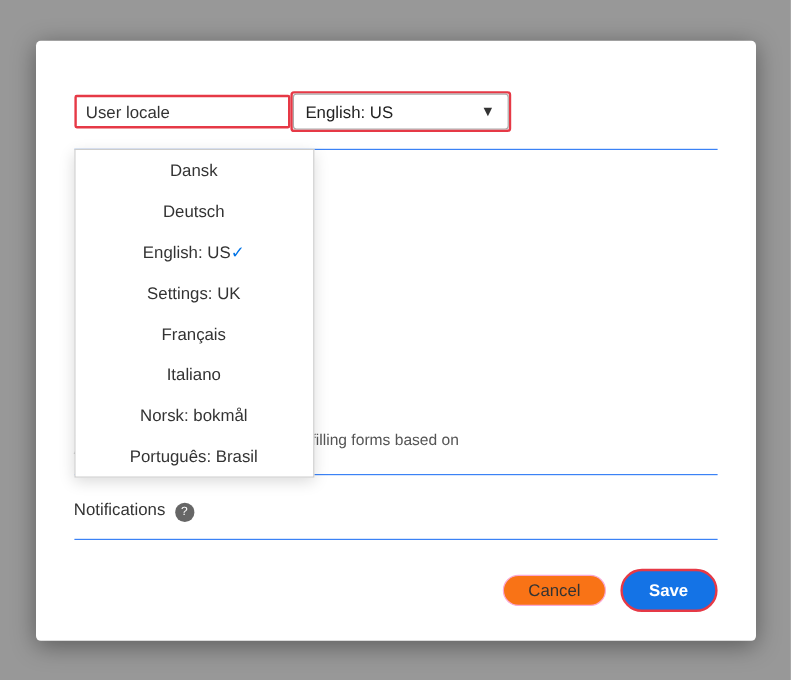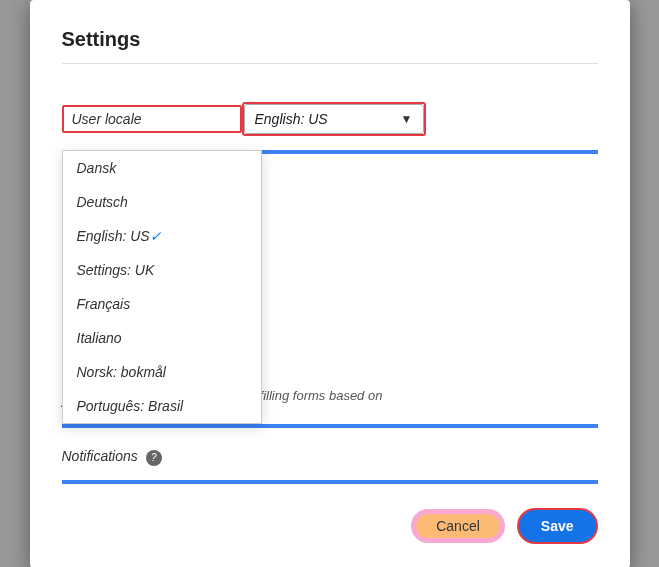--- a/index.html
+++ b/index.html
@@ -37,23 +37,22 @@
       font-weight: bold;
       color: #222;
       margin-bottom: 24px;
       padding-bottom: 12px;
       border-bottom: 1px solid #e0e0e0;
     }
     .settings-row {
       display: flex;
       align-items: flex-start;
       padding: 14px 0;
-      border-bottom: 4px solid #3b82f6;
-      position: relative;
-      font-style: italic;
+      border-bottom: 1px solid #3b82f6;
+      position: relative;
     }
     .settings-label {
       width: 180px;
       color: #333;
       font-size: 14px;
       padding-top: 6px;
       flex-shrink: 0;
     }
     .settings-label.highlighted {
       border: 2px solid #e63946;
@@ -112,43 +111,43 @@
       box-shadow: 0 4px 12px rgba(0,0,0,0.15);
       z-index: 1000;
       max-height: 320px;
       overflow-y: auto;
     }
     .dropdown-item {
       padding: 9px 14px;
       cursor: pointer;
       display: flex;
       align-items: center;
-      justify-content: flex-start;
+      justify-content: center;
       font-size: 14px;
       color: #333;
       background: #fff;
     }
     .dropdown-item.selected {
       background: #fff;
     }
     .dropdown-item .check-icon {
       color: #0073e6;
       font-size: 14px;
     }
     
     .modal-footer {
       display: flex;
       justify-content: flex-end;
       align-items: center;
       margin-top: 24px;
       gap: 12px;
     }
     .btn-cancel {
-      border: 5px solid #f9a8d4;
-      background: #fdba74;
+      border: 1px solid #f9a8d4;
+      background: #f97316;
       color: #333;
       padding: 4px 20px;
       border-radius: 20px;
       cursor: pointer;
       font-size: 14px;
     }
     .btn-save {
       background: #1473e6;
       color: #fff;
       border: 2px solid #e63946;
@@ -160,21 +159,20 @@
     }
     .row-user-locale {
       align-items: center;
     }
   </style>
 </head>
 <body>
 
 <div class="modal-overlay">
   <div class="modal">
-    <div class="modal-title">Settings</div>
 
     <div class="settings-row row-user-locale">
       <div class="settings-label highlighted">
         <span>User locale</span>
       </div>
       <div class="settings-content">
         <div class="dropdown-trigger-box">
           <div class="dropdown-trigger">
             <span>English: US</span>
             <span class="chevron-icon">▼</span>

